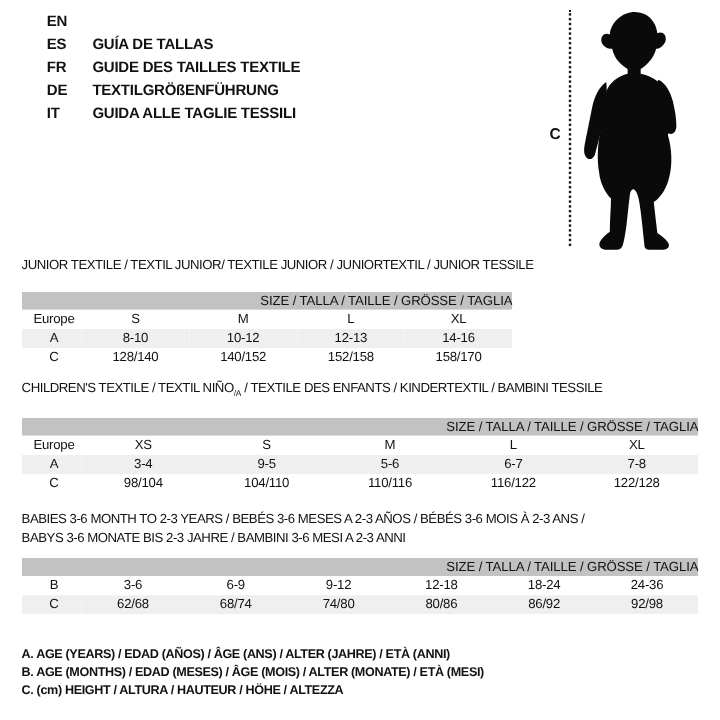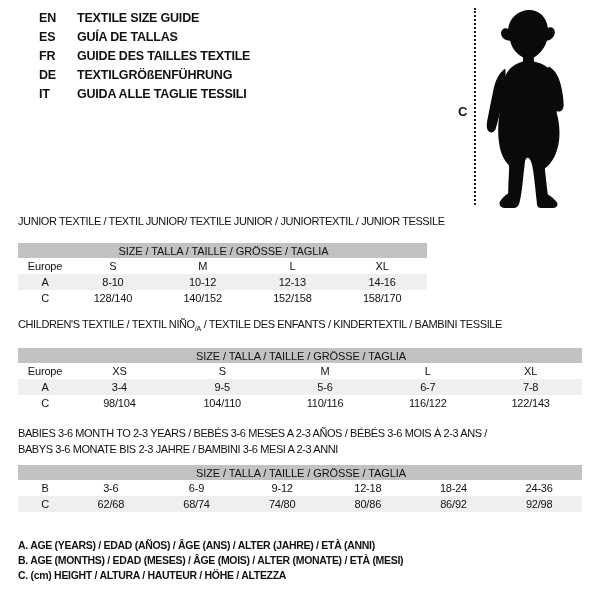--- a/index.html
+++ b/index.html
@@ -26,35 +26,34 @@
   .title-3 { top:425px; line-height:16px; }
 
   
   table.size-table { position:absolute; left:18px; border-collapse:collapse; border-spacing:0; table-layout:fixed; }
   .table-1 { top:243px; width:409px; }
   .table-2 { top:348px; width:564px; }
   .table-3 { top:465px; width:564px; }
   table.size-table td { font-size:11px; height:16px; padding:0; text-align:center; letter-spacing:-0.2px; color:#111; white-space:nowrap; overflow:hidden; }
   table.size-table col.label-col { width:50px; }
   table.size-table td.label { text-align:center; padding-left:4px; }
-  table.size-table tr.bar td { background:#c2c2c2; height:15px; text-align:center; padding-left:2px; letter-spacing:-0.1px; }
+  table.size-table tr.bar td { background:#c2c2c2; height:15px; text-align:right; padding-left:2px; letter-spacing:-0.1px; }
   table.size-table tr.shaded td { background:#efefef; }
 
   
   .legend { position:absolute; left:18px; top:538px; font-weight:bold; font-size:10.5px; line-height:15px; letter-spacing:-0.3px; white-space:nowrap; }
 </style>
 </head>
 <body>
 
 <div class="page">
 
   <div class="lang-block">
     <div class="lang-row">
       <span class="lang-code">EN</span>
-      <span class="lang-label">TEXTILE SIZE GUIDE</span>
     </div>
     <div class="lang-row">
       <span class="lang-code">ES</span>
       <span class="lang-label">GUÍA DE TALLAS</span>
     </div>
     <div class="lang-row">
       <span class="lang-code">FR</span>
       <span class="lang-label">GUIDE DES TAILLES TEXTILE</span>
     </div>
     <div class="lang-row">
@@ -143,21 +142,21 @@
       <td>5-6</td>
       <td>6-7</td>
       <td>7-8</td>
     </tr>
     <tr>
       <td class="label">C</td>
       <td>98/104</td>
       <td>104/110</td>
       <td>110/116</td>
       <td>116/122</td>
-      <td>122/143</td>
+      <td>122/128</td>
     </tr>
   </tbody>
     </table>
 
   <div class="section-title title-3">
     <div>BABIES 3-6 MONTH TO 2-3 YEARS / BEBÉS 3-6 MESES A 2-3 AÑOS / BÉBÉS 3-6 MOIS À 2-3 ANS /</div>
     <div>BABYS 3-6 MONATE BIS 2-3 JAHRE / BAMBINI 3-6 MESI A 2-3 ANNI</div>
   </div>
   <table class="size-table table-3">
     <colgroup>

